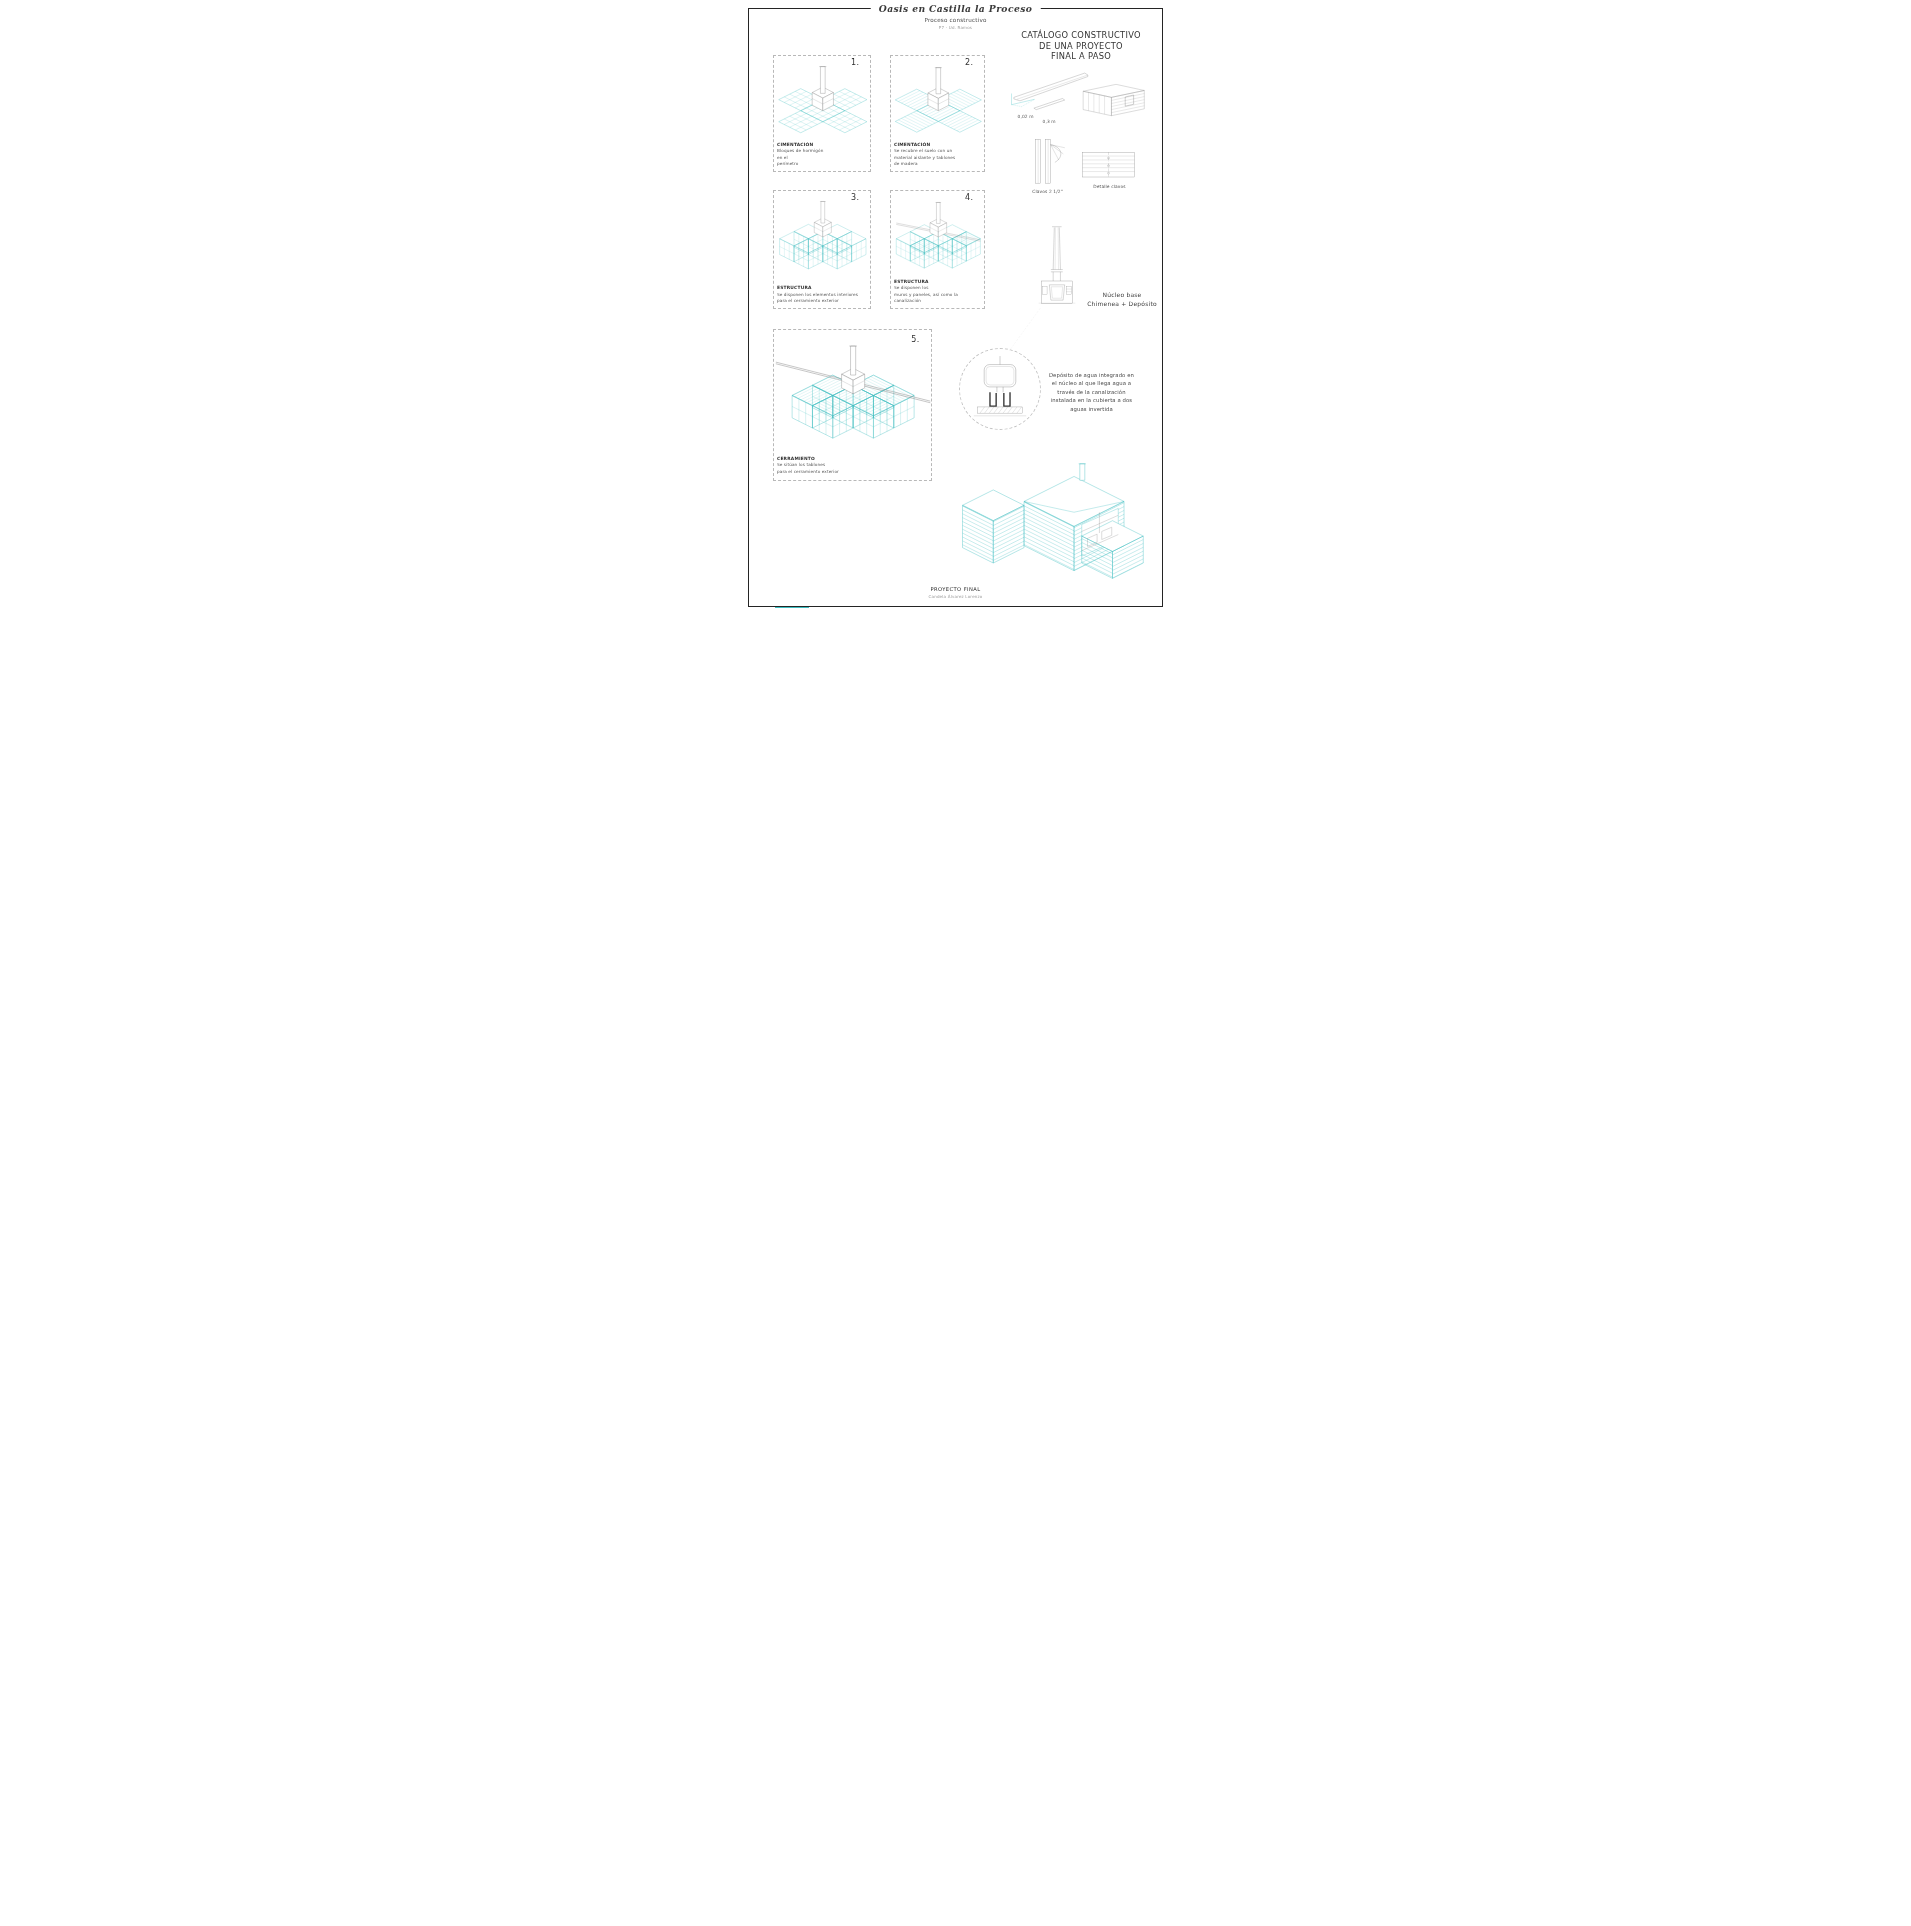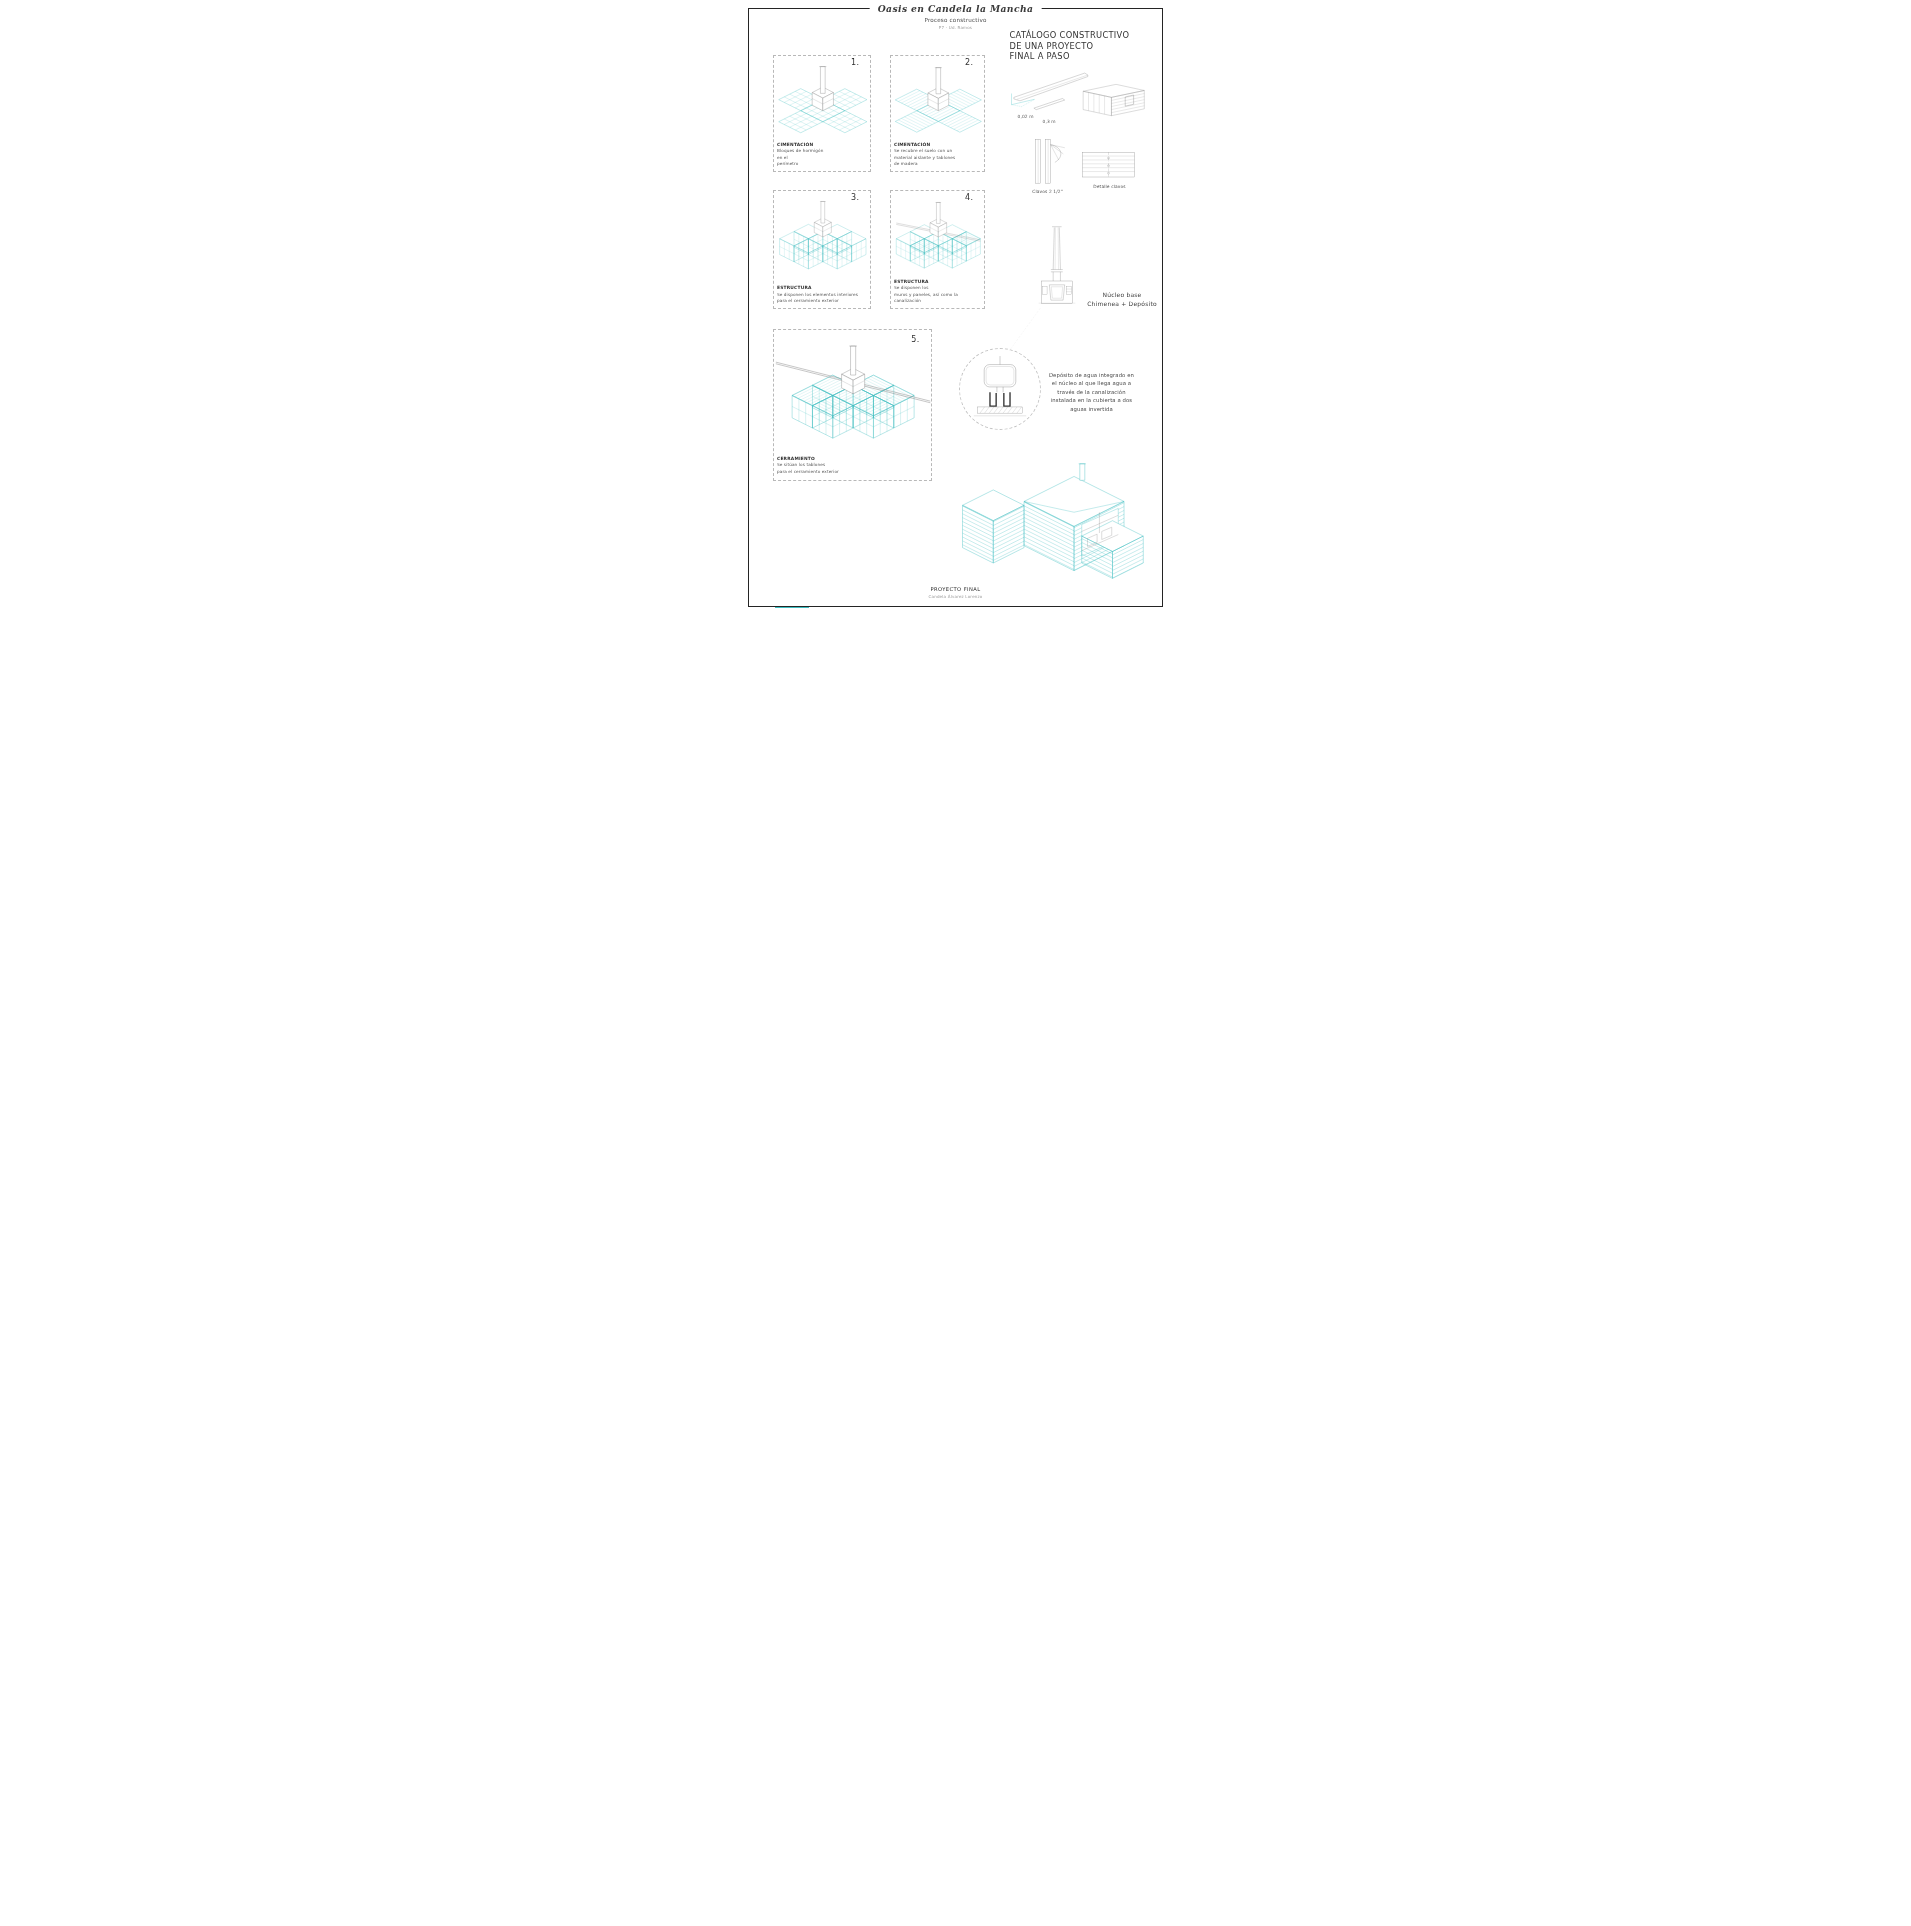--- a/index.html
+++ b/index.html
@@ -6,21 +6,21 @@
 body{background:#fff;font-family:"DejaVu Sans",sans-serif;color:#3a3a3a}
 .page{position:relative;width:432px;height:611px;margin:0 auto;background-color:#fff;
  background-image:linear-gradient(to right,#e9e9e9 0.4px,transparent 0.4px),
                   linear-gradient(to bottom,#e9e9e9 0.4px,transparent 0.4px);
  background-size:14.3px 14.3px;overflow:hidden}
 .frame{position:absolute;left:8.5px;right:8.5px;top:7.7px;bottom:4.2px;border:0.6px solid #242424;pointer-events:none}
 .script-title{position:absolute;top:2.7px;left:50%;transform:translateX(-50%);background:#fff;padding:0 8.5px;
  font-family:"DejaVu Serif",serif;font-style:italic;font-weight:700;font-size:9.2px;letter-spacing:0.4px;white-space:nowrap;z-index:2}
 .subtitle{position:absolute;top:17px;width:100%;text-align:center;font-size:5.6px;color:#4a4a4a;letter-spacing:0.2px}
 .code{position:absolute;top:25.4px;width:100%;text-align:center;font-size:4px;color:#9a9a9a;letter-spacing:0.2px}
-.catalog{position:absolute;left:270px;top:30px;width:143px;text-align:left;font-size:8.3px;line-height:1.28;letter-spacing:0.3px;color:#333}
+.catalog{position:absolute;left:270px;top:30px;width:143px;text-align:center;font-size:8.3px;line-height:1.28;letter-spacing:0.3px;color:#333}
 .panel{position:absolute;border:0.4px dashed #b8b8b8}
 .step-num{position:absolute;top:2.3px;right:10px;font-size:8px;color:#2e2e2e;letter-spacing:0.4px}
 .caption{position:absolute;left:3.5px;bottom:3.5px;z-index:2}
 .cap-title{font-size:4.4px;font-weight:700;letter-spacing:0.2px;color:#2f2f2f;margin-bottom:1.2px}
 .cap-line{font-size:4.2px;color:#555;line-height:1.55;letter-spacing:0.1px}
 .draw{position:absolute}
 .lbl{position:absolute;font-size:4.4px;color:#555;letter-spacing:0.1px}
 .lbl-c{text-align:center}
 .core-lbl{position:absolute;left:344px;top:290px;width:77px;text-align:center;font-size:6px;color:#3f3f3f;letter-spacing:0.2px;line-height:1.55}
 .circle{position:absolute;left:219px;top:348px;width:82px;height:82px;border:0.4px dashed #c4c4c4;border-radius:50%}
@@ -67,21 +67,21 @@
       </pattern>
       <pattern id="sidB" width="9" height="9" patternUnits="userSpaceOnUse" patternTransform="rotate(-26.57)">
         <line x1="0" y1="1" x2="9" y2="1" stroke="#3dbdc0" stroke-width="0.7"></line>
       </pattern>
     </defs>
   </svg>
 
   <div class="frame"></div>
   <div class="teal-accent"></div>
 
-  <div class="script-title">Oasis en Candela la Mancha</div>
+  <div class="script-title">Oasis en Castilla la Proceso</div>
   <div class="subtitle">Proceso constructivo</div>
   <div class="code">P7 - Ud. Ramos</div>
 
   <div class="catalog">
     <div>CATÁLOGO CONSTRUCTIVO</div>
     <div>DE UNA PROYECTO</div>
     <div>FINAL A PASO</div>
   </div>
 
   <section class="panel" style="left:33px;top:55px;width:98px;height:117px">

